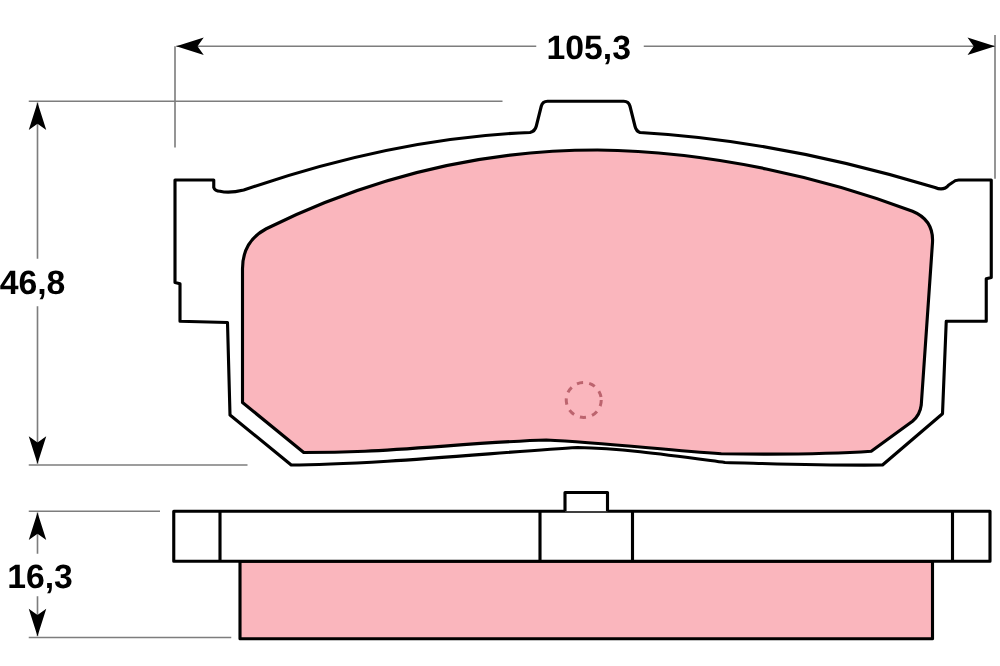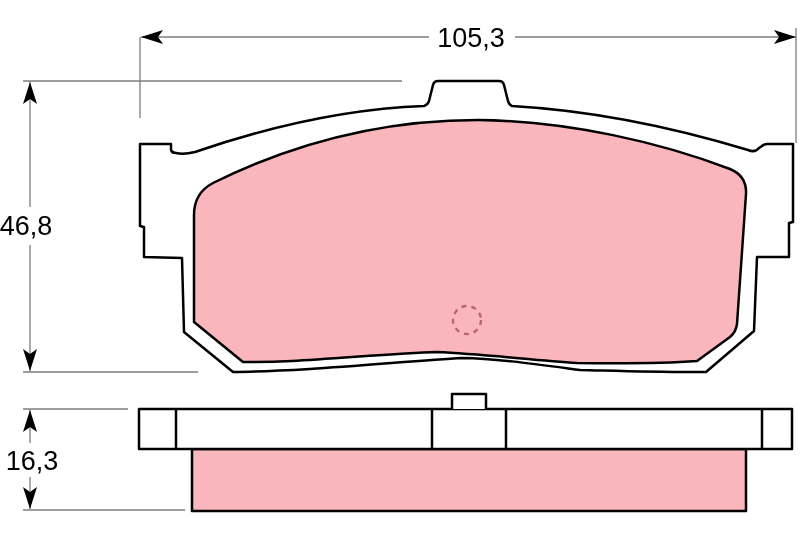--- a/index.html
+++ b/index.html
@@ -6,20 +6,21 @@
     margin: 0;
     padding: 0;
     background: #ffffff;
   }
   .stage {
     width: 800px;
     height: 533px;
     position: relative;
     background: #ffffff;
     overflow: hidden;
+    font-weight: bold;
   }
   svg { display: block; }
   .outline {
     fill: #ffffff;
     stroke: #000000;
     stroke-width: 2.5;
     stroke-linejoin: round;
   }
   .friction {
     stroke: #000000;

